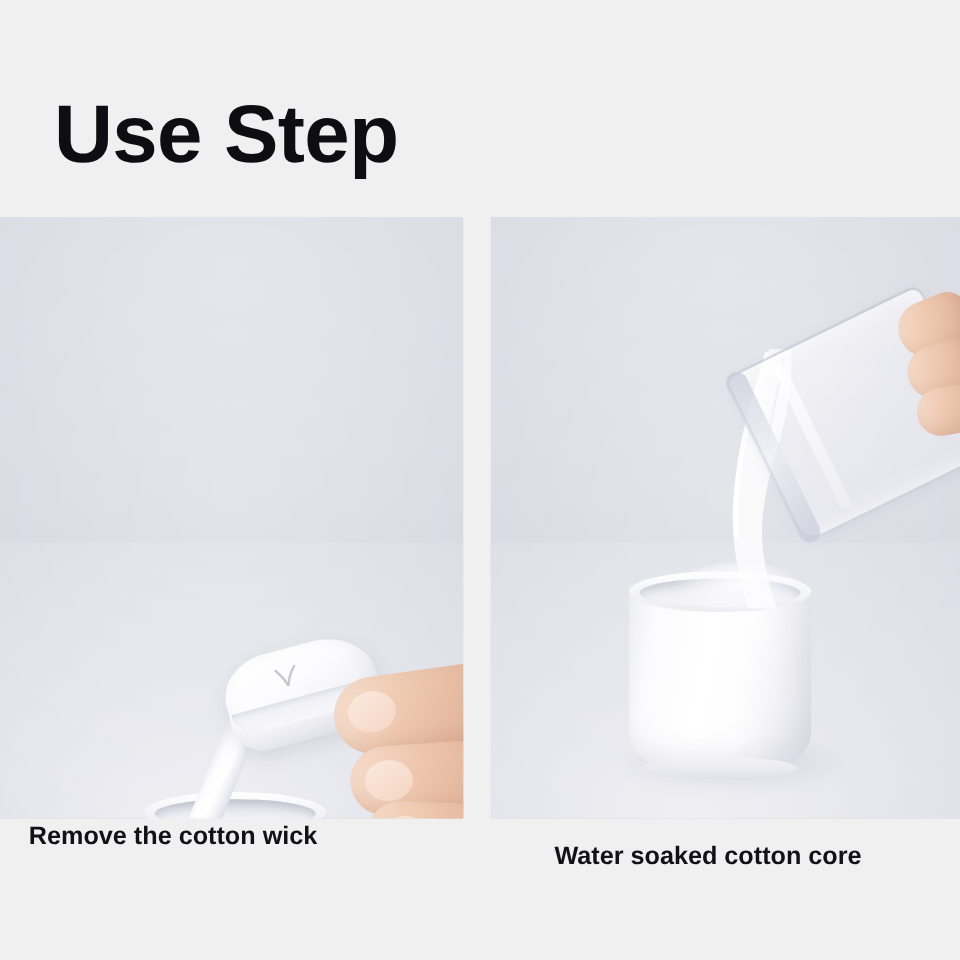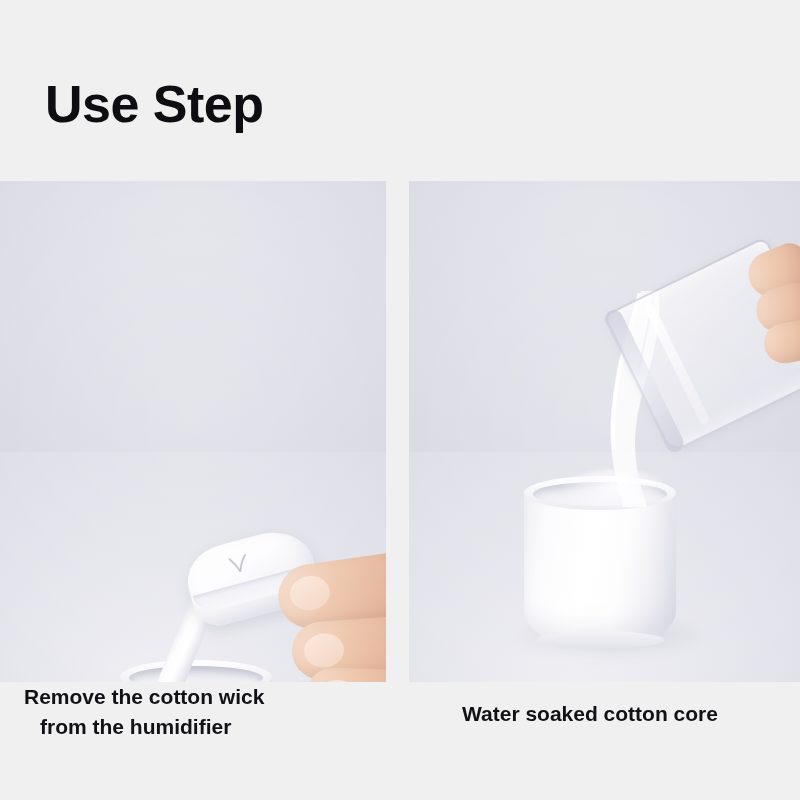--- a/index.html
+++ b/index.html
@@ -15,21 +15,21 @@
     overflow: hidden;
     font-family: "Liberation Sans", "DejaVu Sans", sans-serif;
     background: #f0f0f0;
   }
 
   
   .page-title {
     position: absolute;
     left: 45px;
     top: 78px;
-    font-size: 52px;
+    font-size: 68px;
     font-weight: bold;
     color: #0d0d12;
     letter-spacing: -0.5px;
     line-height: 1;
     white-space: nowrap;
   }
 
   
   .panel {
     position: absolute;
@@ -309,18 +309,17 @@
       <div class="finger fr2"></div>
       <div class="finger fr3"></div>
     </div>
 
     <div class="vignette"></div>
   </div>
 </div>
 
 <div class="caption caption-left">
   <div class="line1">Remove the cotton wick</div>
-  <div class="line2">from the humidifier</div>
 </div>
 
 <div class="caption caption-right">
   <div class="line1">Water soaked cotton core</div>
 </div>
 
 </body></html>

